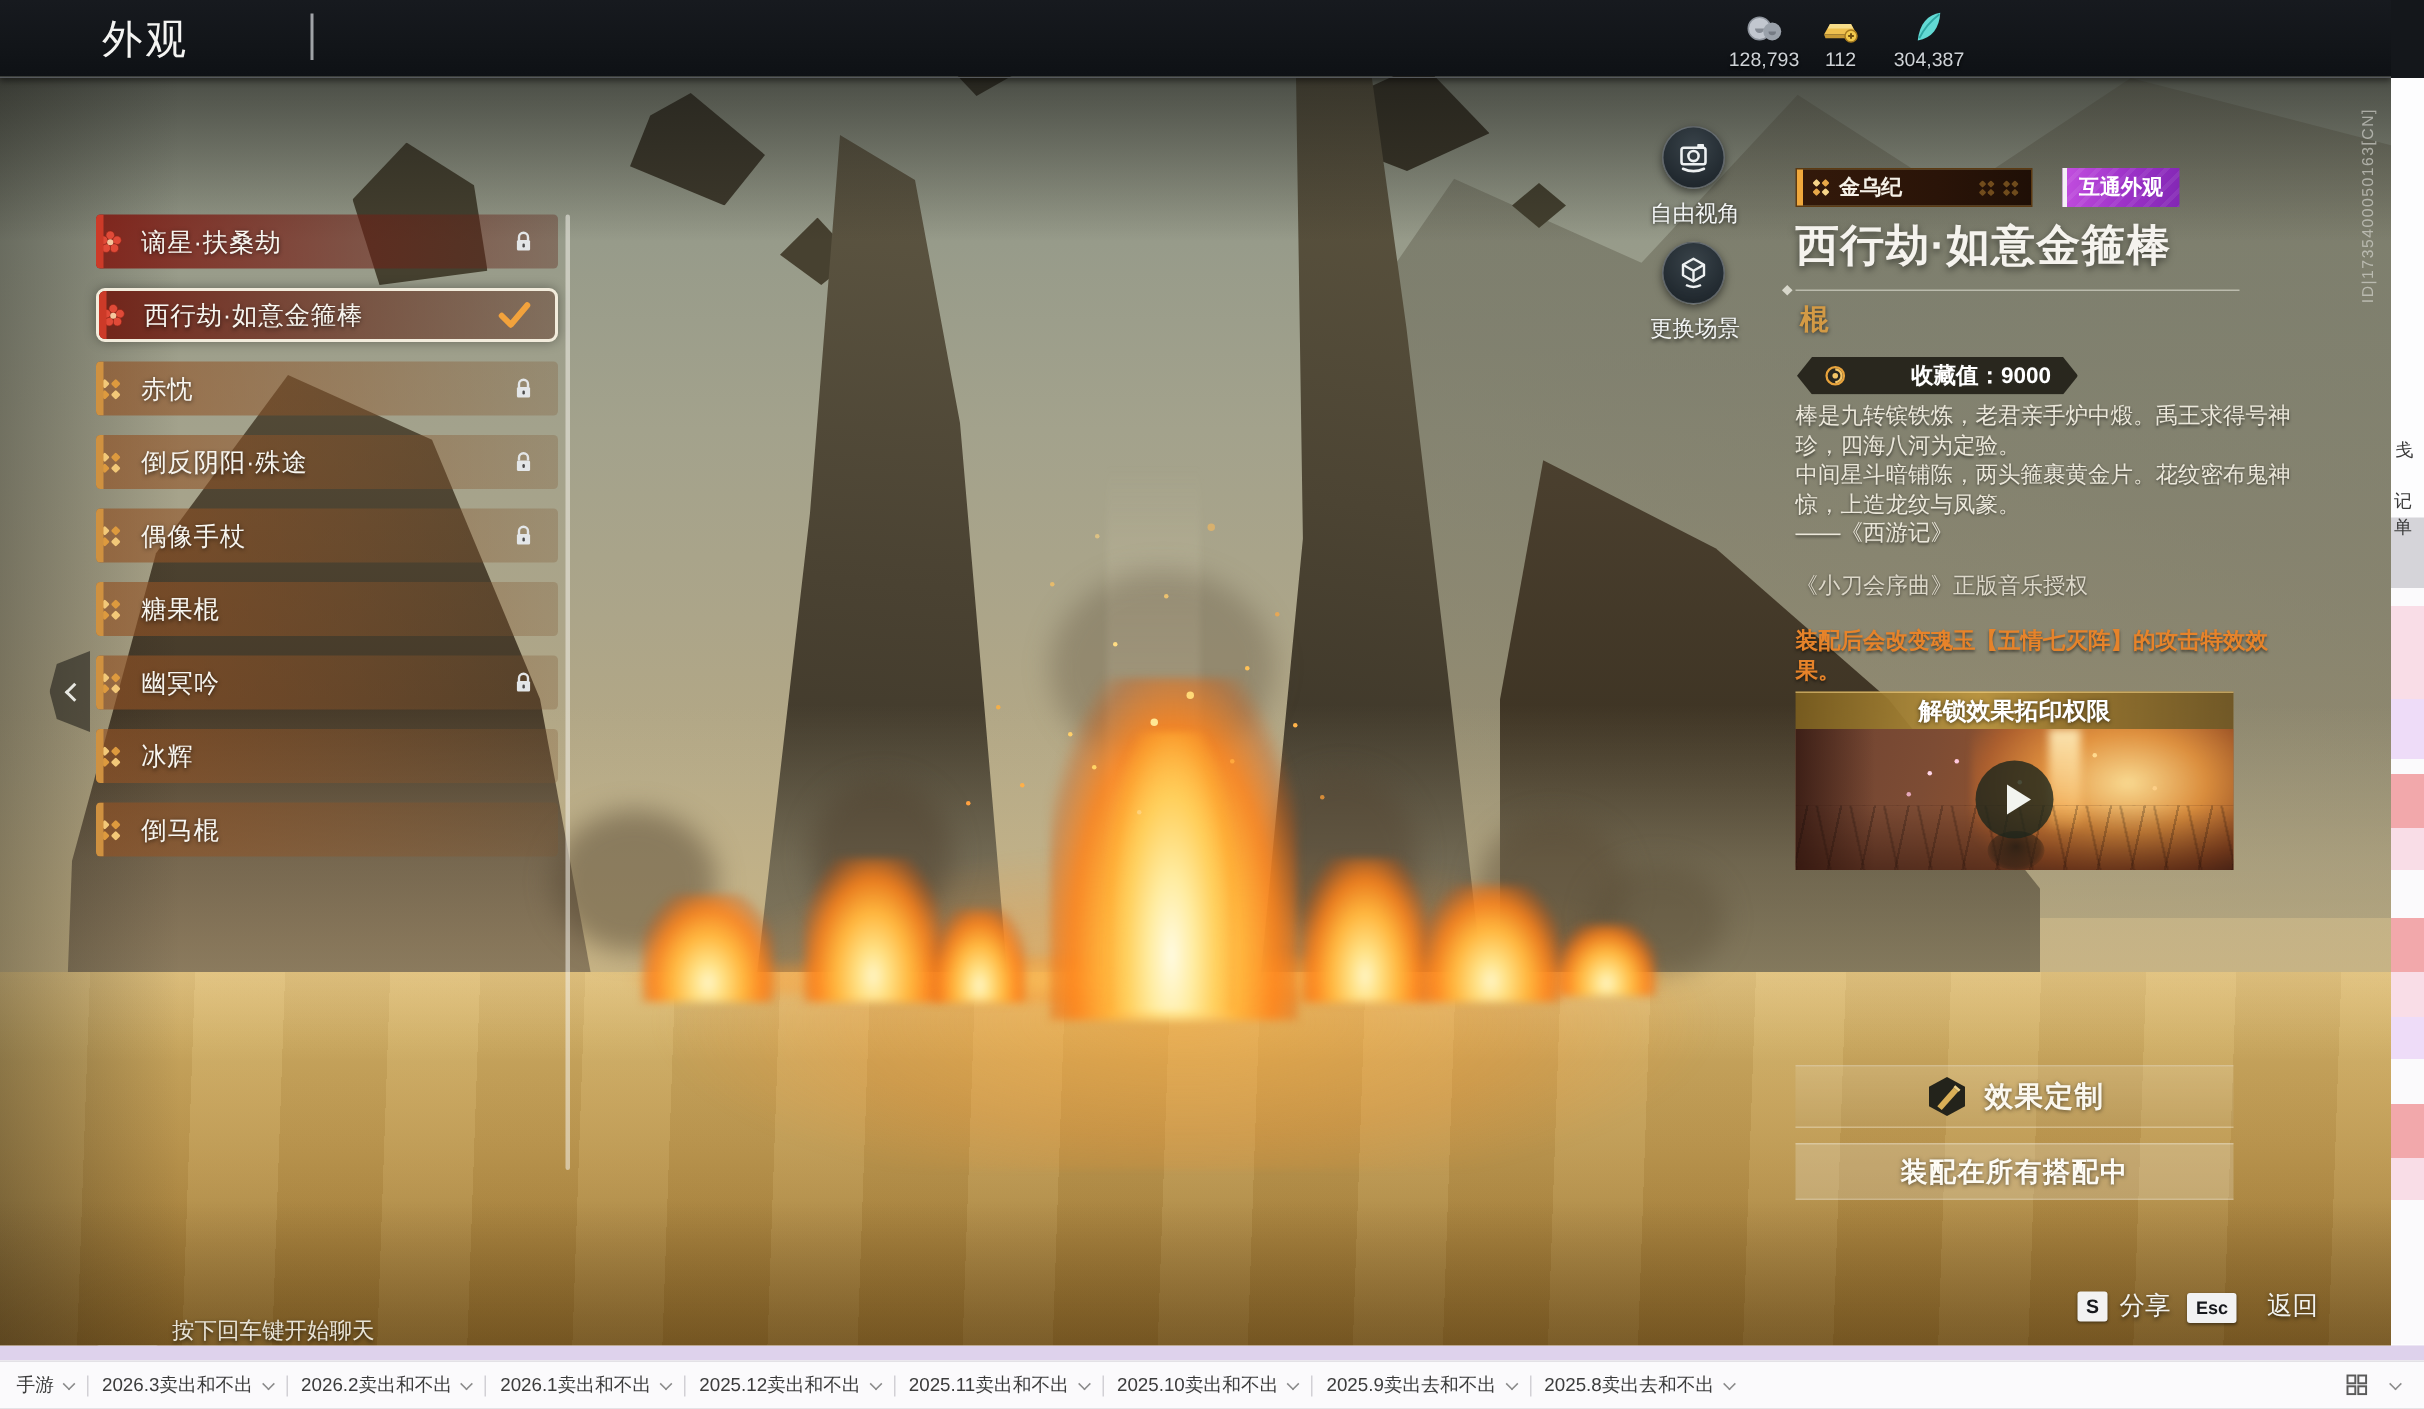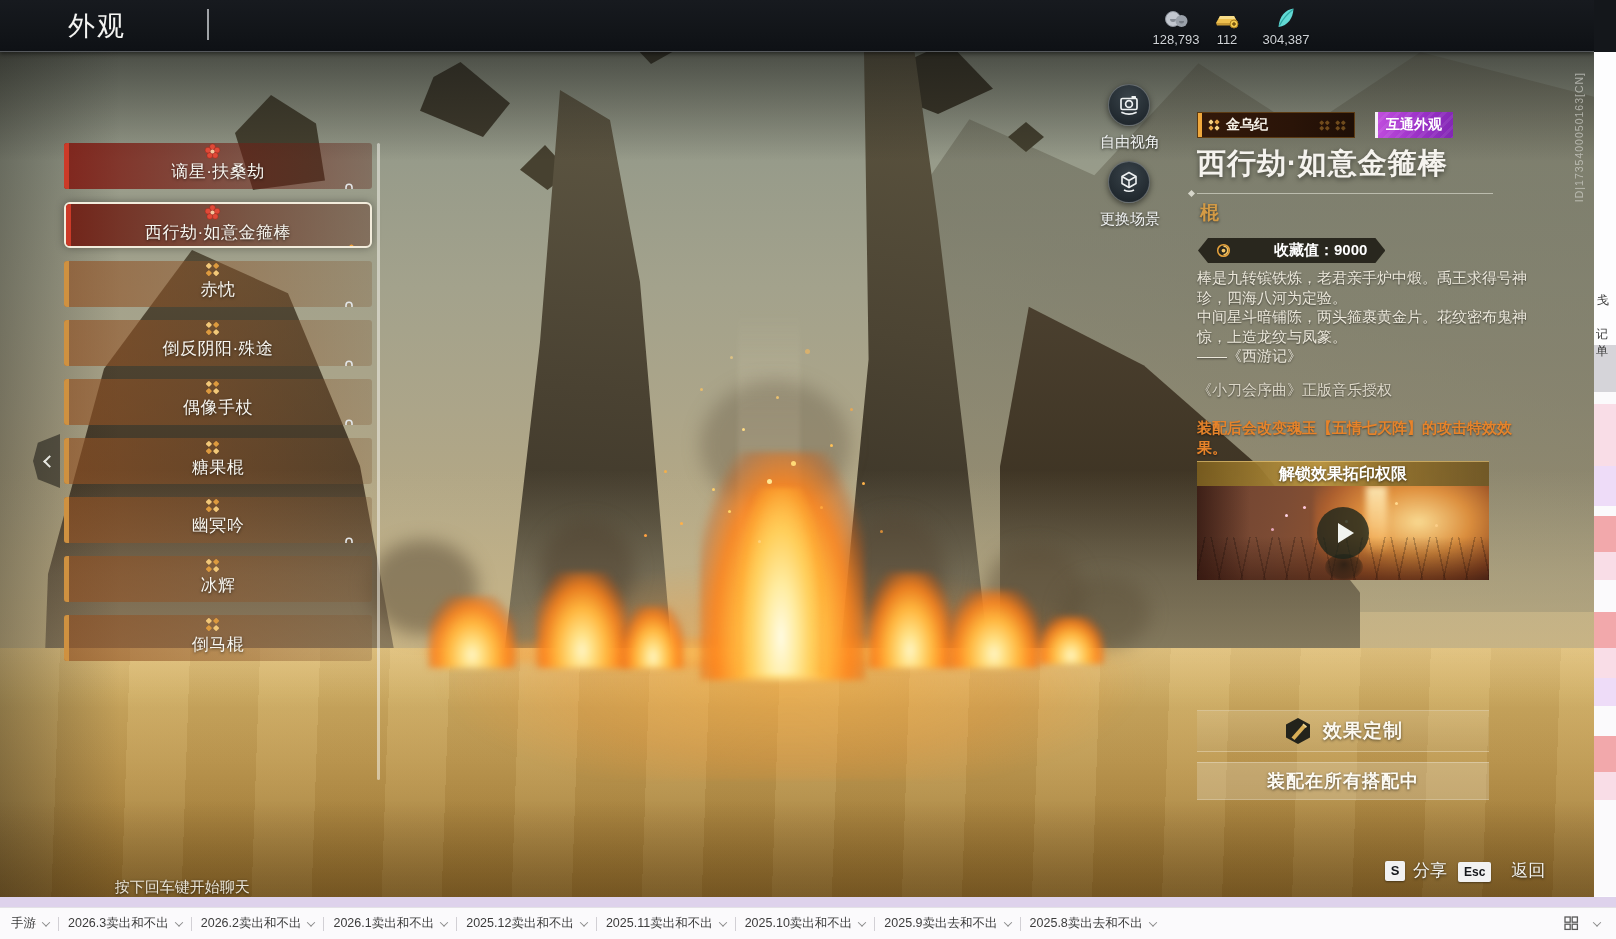--- a/index.html
+++ b/index.html
@@ -30,21 +30,21 @@
   
   .topbar{position:absolute;left:0;top:0;width:100%;height:51px;background:linear-gradient(180deg,#171a1f 0%,#121519 60%,#0e1115 100%);box-shadow:0 1px 0 #55585c,0 3px 4px rgba(0,0,0,.45);}
   .app-title{position:absolute;left:68px;top:8px;font-size:27px;color:#f4f4f2;letter-spacing:2px;font-weight:500;}
   .title-cursor{position:absolute;left:207px;top:9px;width:2px;height:31px;background:#b8bcc0;opacity:.85;}
   .cur{position:absolute;top:6px;text-align:center;}
   .cur .ic{height:24px;display:flex;align-items:flex-end;justify-content:center;}
   .cur .val{font-size:13px;color:#ced2d6;margin-top:2px;text-shadow:0 1px 2px rgba(0,0,0,.8);}
 
   
   .sidebar{position:absolute;left:64px;top:143px;width:308px;display:flex;flex-direction:column;gap:13px;}
-  .sitem{position:relative;height:46px;border-radius:3px;display:flex;align-items:center;overflow:hidden;flex-direction:column;}
+  .sitem{position:relative;height:36px;border-radius:3px;display:flex;align-items:center;overflow:hidden;}
   .sitem .sbar{position:absolute;left:0;top:0;bottom:0;width:5px;}
   .tier-red{background:linear-gradient(90deg,rgba(128,26,18,.88) 0%,rgba(110,32,22,.6) 55%,rgba(95,40,28,.38) 100%);}
   .tier-red .sbar{background:#cc3a28;}
   .tier-gold{background:linear-gradient(90deg,rgba(146,82,36,.66) 0%,rgba(140,85,42,.46) 55%,rgba(125,85,48,.28) 100%);}
   .tier-gold .sbar{background:#cf9140;}
   .sitem.selected{border:2px solid #f2ecdc;border-radius:6px;background:linear-gradient(90deg,rgba(112,28,18,.92) 0%,rgba(100,42,26,.62) 60%,rgba(92,46,30,.42) 100%);box-shadow:0 0 8px rgba(0,0,0,.35);}
   .sicon{width:18px;height:18px;margin-right:12px;display:flex;align-items:center;justify-content:center;}
   .slabel{font-size:17px;color:#f7f5ef;text-shadow:0 1px 3px rgba(0,0,0,.65);letter-spacing:.5px;}
   .sright{margin-left:auto;margin-right:16px;display:flex;align-items:center;}
   .sscroll{position:absolute;left:377px;top:143px;width:3px;height:637px;background:rgba(242,240,233,.55);border-radius:2px;}

